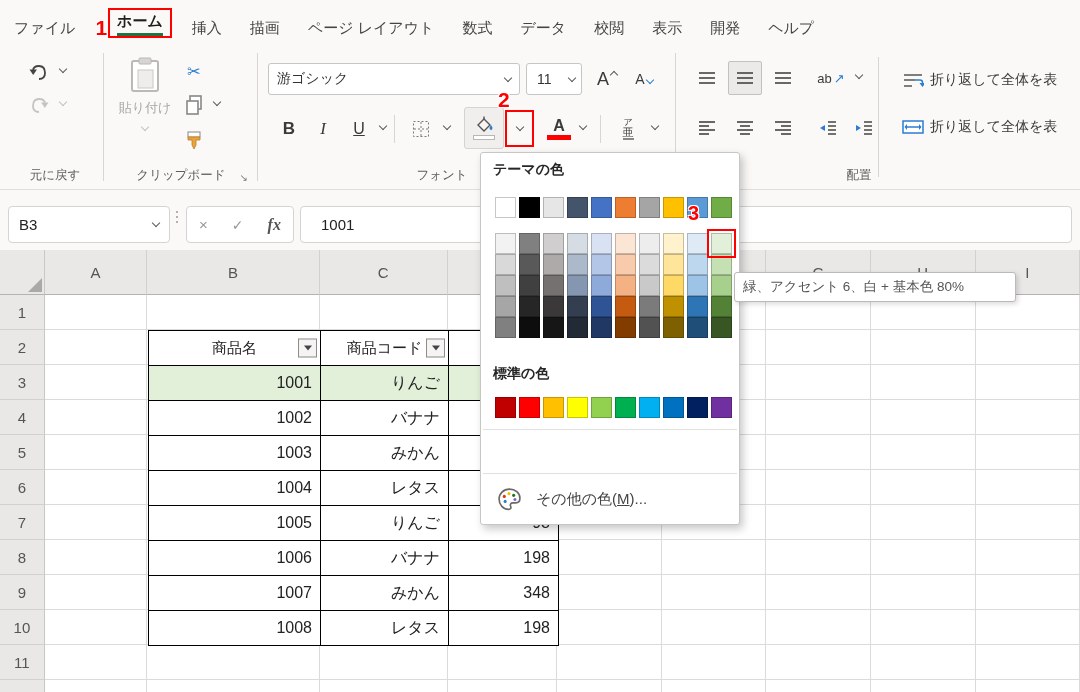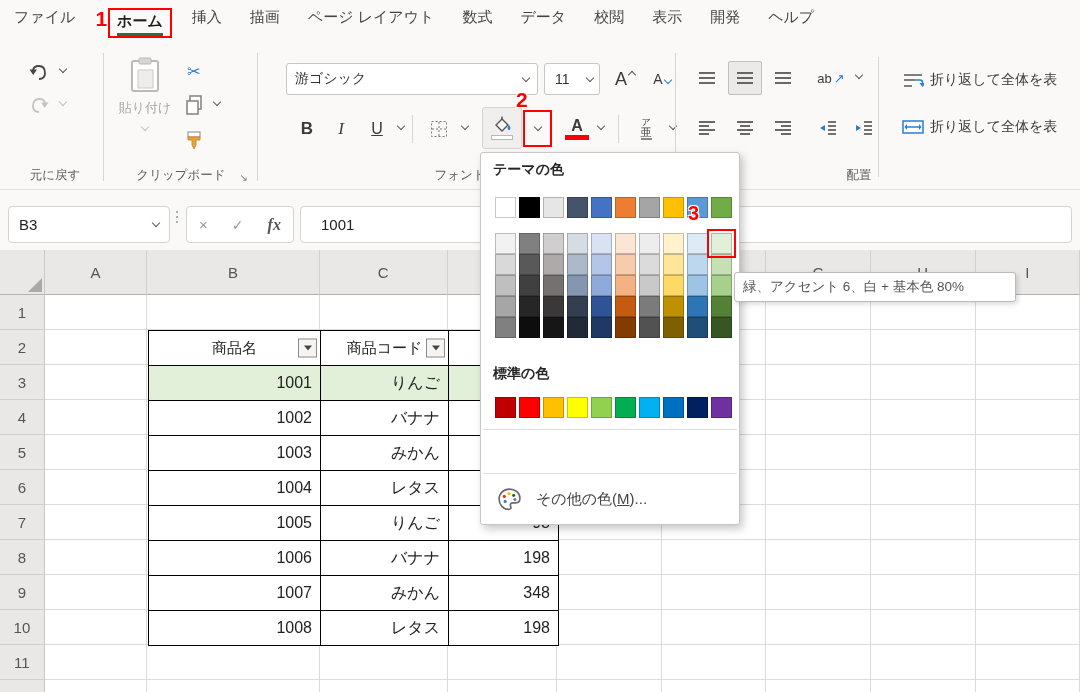--- a/index.html
+++ b/index.html
@@ -26,21 +26,21 @@
 .chev.gray{border-color:#c3c1bf}
 .combo{position:absolute;background:#fff;border:1px solid #c8c6c4;border-radius:3px;display:flex;align-items:center;font-size:14px;color:#333}
 .combo .chev{position:absolute;right:8px}
 .gtext{color:#a9a7a5}
 
 #grp-undo{left:8px;width:94px}
 
 #grp-clip{left:108px;width:146px}
 .launcher{position:absolute;right:6px;bottom:6px;font-size:10px;color:#7a7876}
 
-#grp-font{left:280px;width:413px}
+#grp-font{left:262px;width:413px}
 .alpha{font-size:17px;font-weight:700}
 .itl{font-family:"Liberation Serif",serif;font-style:italic;font-size:17px}
 .und{font-size:16px;text-decoration:underline}
 .fillbtn{position:absolute;left:202px;top:62px;width:40px;height:42px;background:#f0efed;border:1px solid #d6d4d2;border-radius:3px;display:flex;flex-direction:column;align-items:center;justify-content:center;gap:1px}
 .fillbar{width:22px;height:5px;background:var(--fillbar);border:1px solid #b9b7b5}
 .redchev{position:absolute;left:243px;top:65px;width:29px;height:37px;border:2px solid var(--ann);display:flex;align-items:center;justify-content:center;background:#faf9f7}
 .num2{position:absolute;left:236px;top:44px}
 .fcA{font-size:16px;font-weight:600;line-height:1}
 .fcbar{width:24px;height:5px;background:var(--fcbar);margin-top:1px}
 .phon{display:flex;flex-direction:column;align-items:center;line-height:1;color:#3b3a39}
@@ -96,21 +96,21 @@
 
 .tooltip{position:absolute;left:734px;top:272px;width:282px;height:30px;background:#fff;border:1px solid #bcbab8;border-radius:3px;box-shadow:2px 2px 5px rgba(0,0,0,.15);display:flex;align-items:center;padding-left:8px;font-size:13.5px;color:#555;z-index:50;white-space:nowrap;overflow:hidden}
 svg{display:block}
 </style>
 </head>
 <body>
 
 <div class="stage">
 
   <div class="tabbar">
-      <div id="tabs" style="display:flex;align-items:flex-start">
+      <div id="tabs" style="display:flex;align-items:flex-end">
         <span class="tab">ファイル</span>
         <span class="annum num1">1</span>
         <span class="tab-active-wrap">
           <span class="tab">ホーム</span>
           <span class="green-line"></span>
         </span>
         <span class="tab">挿入</span>
         <span class="tab">描画</span>
         <span class="tab">ページ レイアウト</span>
         <span class="tab">数式</span>

